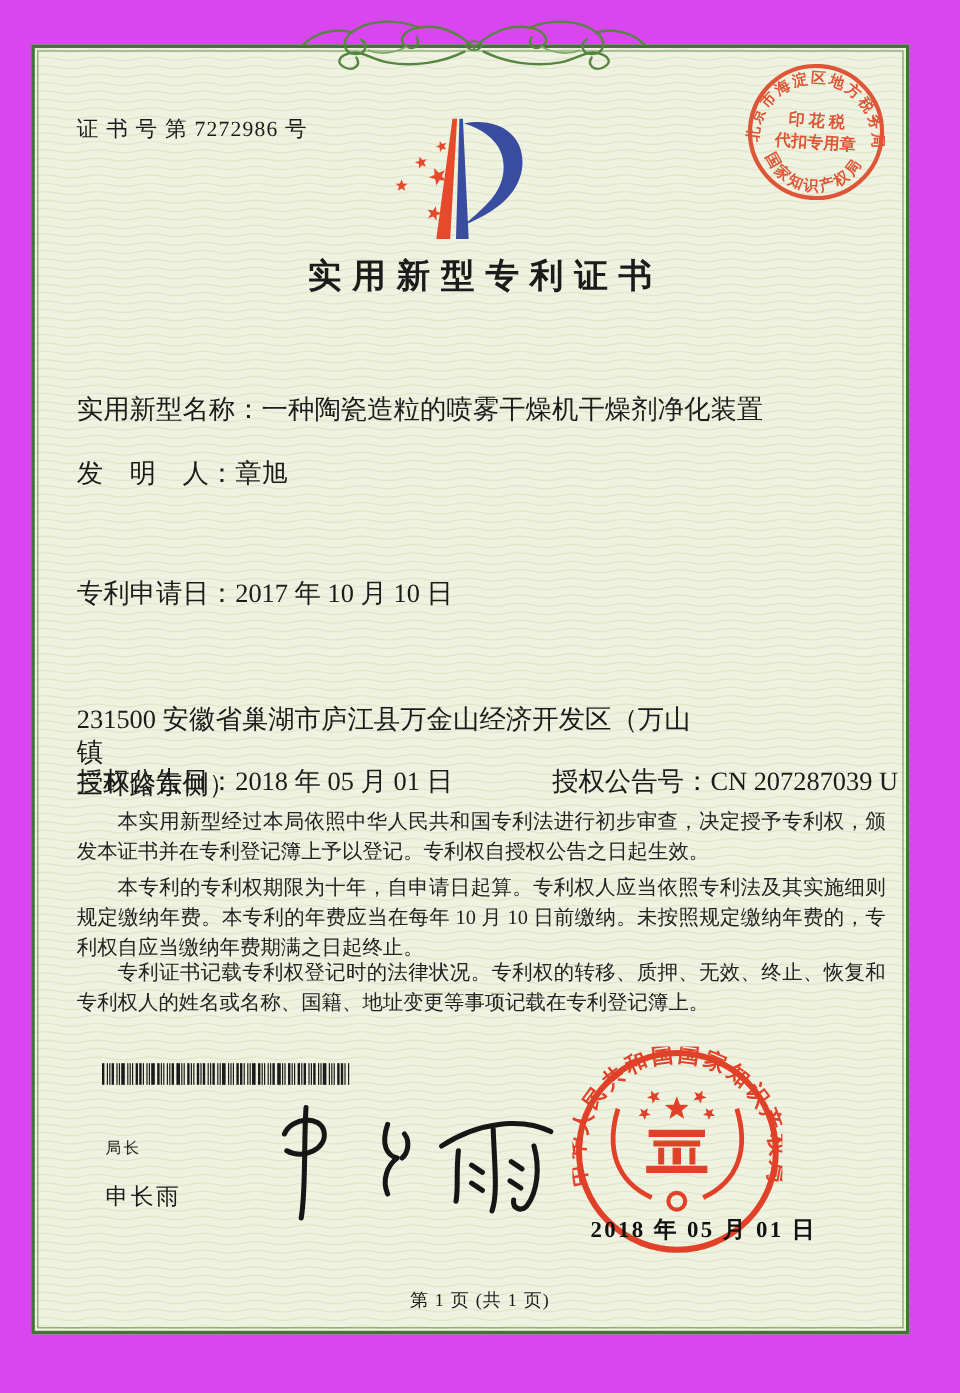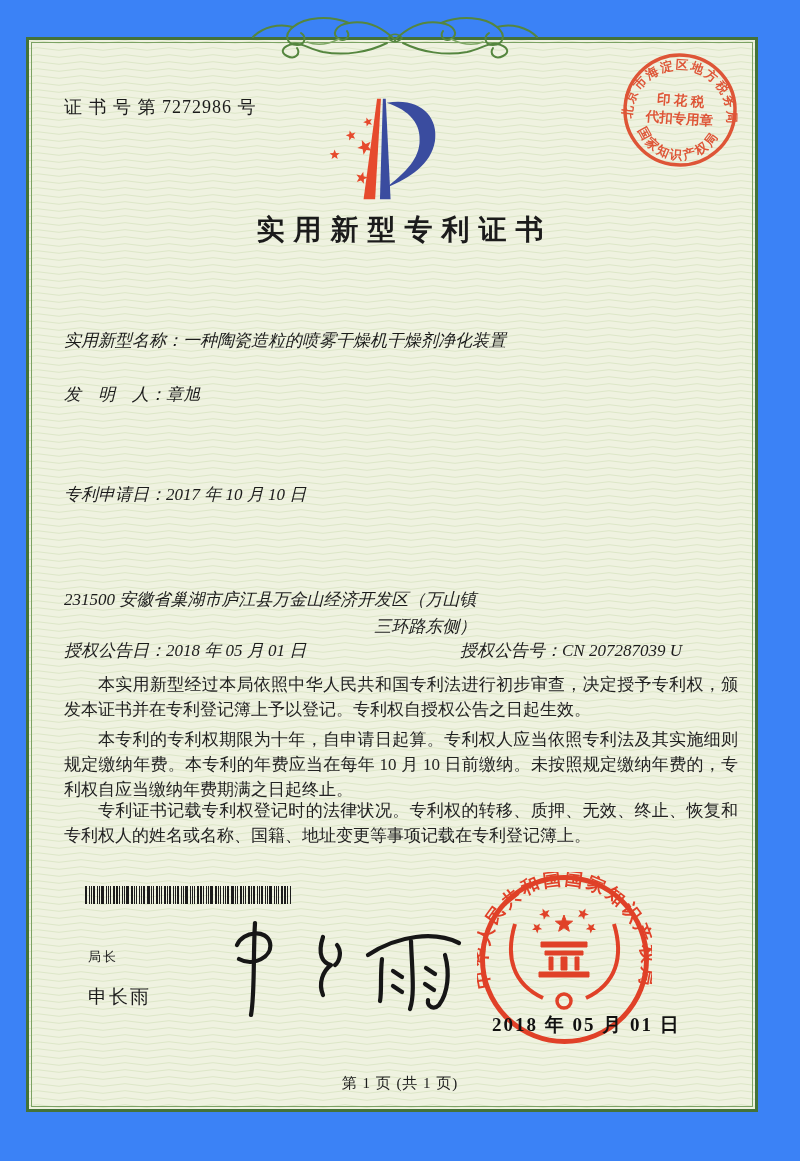--- a/index.html
+++ b/index.html
@@ -1,32 +1,32 @@
 <!DOCTYPE html>
 <html><head>
 <meta charset="utf-8">
 <style>
   html,body{margin:0;padding:0;background:#ffffff;}
-  .page{position:relative;width:800px;height:1161px;background:#3b82f6;overflow:hidden;
+  .page{position:relative;width:800px;height:1161px;background:#d946ef;overflow:hidden;
         font-family:"Liberation Serif","DejaVu Serif",serif;color:#1b1b1b;}
   
   .frame-bg{position:absolute;left:26px;top:37px;width:732px;height:1075px;background:#eff2e0;z-index:1;}
   .frame-bg svg{position:absolute;left:0;top:0;}
   .frame-border{position:absolute;left:26px;top:37px;width:726px;height:1069px;
         border:3px solid #447238;z-index:2;pointer-events:none;}
   .frame-border .inner{position:absolute;left:2px;top:2px;right:2px;bottom:2px;border:1px solid #7ba263;}
   .flourish{position:absolute;left:245px;top:8px;z-index:3;}
   .content{position:absolute;inset:0;z-index:4;}
   .abs{position:absolute;}
   .certno{left:64px;top:95px;font-size:18px;letter-spacing:1px;white-space:pre;}
   .title{left:0;right:0;top:211px;text-align:center;font-size:28px;font-weight:700;
          letter-spacing:9px;text-indent:9px;}
-  .row{left:64px;display:flex;font-size:17px;line-height:24px;font-style:italic;}
+  .row{left:64px;display:flex;font-size:22px;line-height:24px;}
   .lab{white-space:pre;}
-  .val{white-space:pre-line;max-width:520px;text-align:right;}
+  .val{white-space:pre-line;max-width:520px;}
   .para{left:64px;width:674px;font-size:17px;line-height:25px;text-align:justify;
         text-indent:2em;color:#222;}
   .barcode{left:85px;top:886px;width:212px;height:18px;display:flex;align-items:stretch;}
   .barcode i{display:block;background:#1c1c1c;height:100%;}
   .sig-title{left:88px;top:948px;font-size:13px;letter-spacing:2px;}
   .sig-name{left:88px;top:984px;font-size:19px;letter-spacing:2px;}
   .seal-date{left:492px;top:1012px;font-size:19px;font-weight:700;letter-spacing:2px;color:#111;z-index:6;}
   .footer{left:0;right:0;top:1074px;text-align:center;font-size:15px;letter-spacing:1px;}
   .stamp-tax{left:615px;top:45px;transform:rotate(4deg);opacity:.93;}
   .seal-office{left:477px;top:872px;opacity:.95;}

